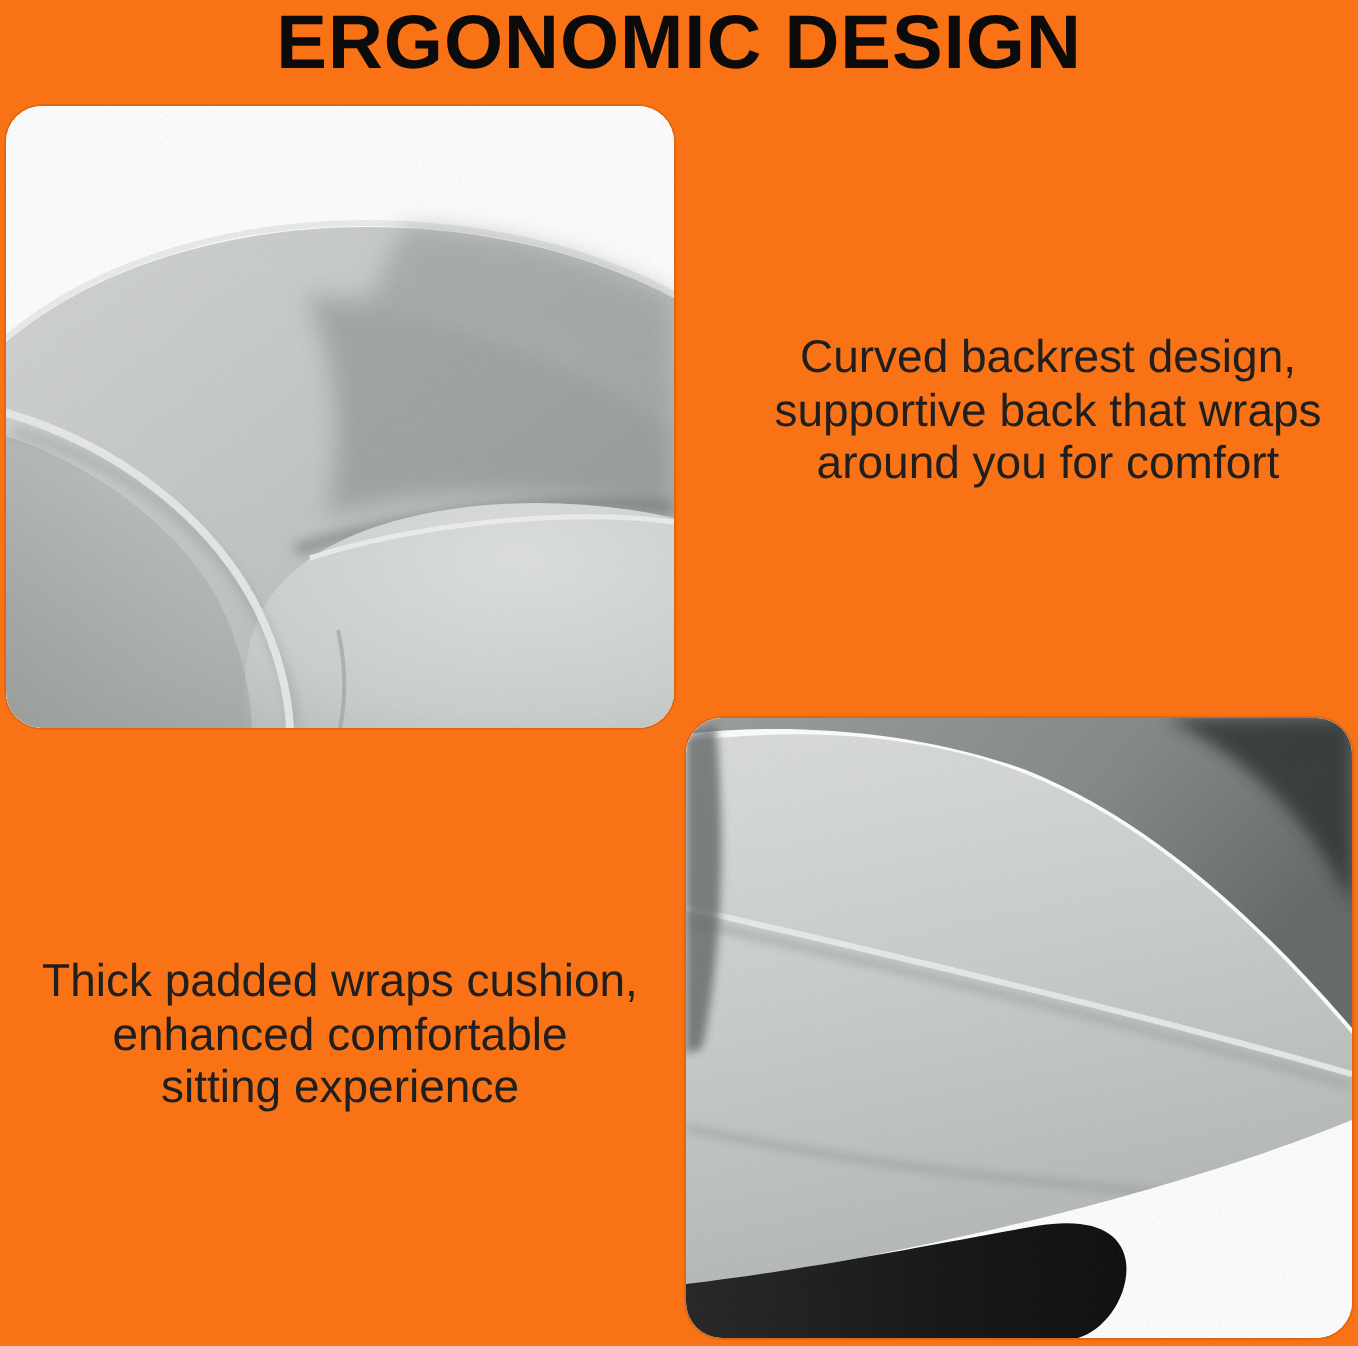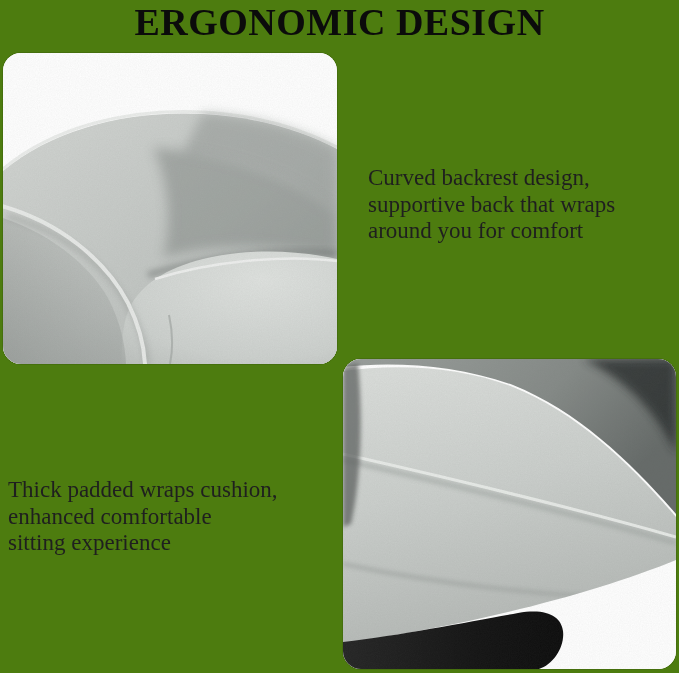--- a/index.html
+++ b/index.html
@@ -1,26 +1,26 @@
 <!DOCTYPE html>
 <html><head>
 <meta charset="utf-8">
 <style>
   html,body{margin:0;padding:0;background:#ffffff;}
   #stage{
-    position:relative;width:679px;height:673px;background:#4d7c0f;overflow:hidden;
-    font-family:Liberation Serif, serif;
+    position:relative;width:679px;height:673px;background:#f97316;overflow:hidden;
+    font-family:Liberation Sans, sans-serif;
   }
   .title{
     position:absolute;top:2px;left:0;width:679px;text-align:center;
     font-size:38px;line-height:40px;font-weight:800;letter-spacing:.5px;
     color:#0b0b0b;
   }
   .feature-text{
-    position:absolute;text-align:left;color:#1f1f1f;
+    position:absolute;text-align:center;color:#1f1f1f;
     font-size:23px;line-height:26.5px;white-space:pre-line;
   }
   .feature-backrest{top:165px;left:368px;width:312px;}
   .feature-seat{top:477px;left:8px;width:324px;}
   .photo{
     position:absolute;border-radius:18px;overflow:hidden;background:#ffffff;
     box-shadow:0 0 0 1px rgba(0,0,0,0.10);
   }
   .photo-backrest{left:3px;top:53px;width:334px;height:311px;}
   .photo-seat{left:343px;top:359px;width:333px;height:310px;}

